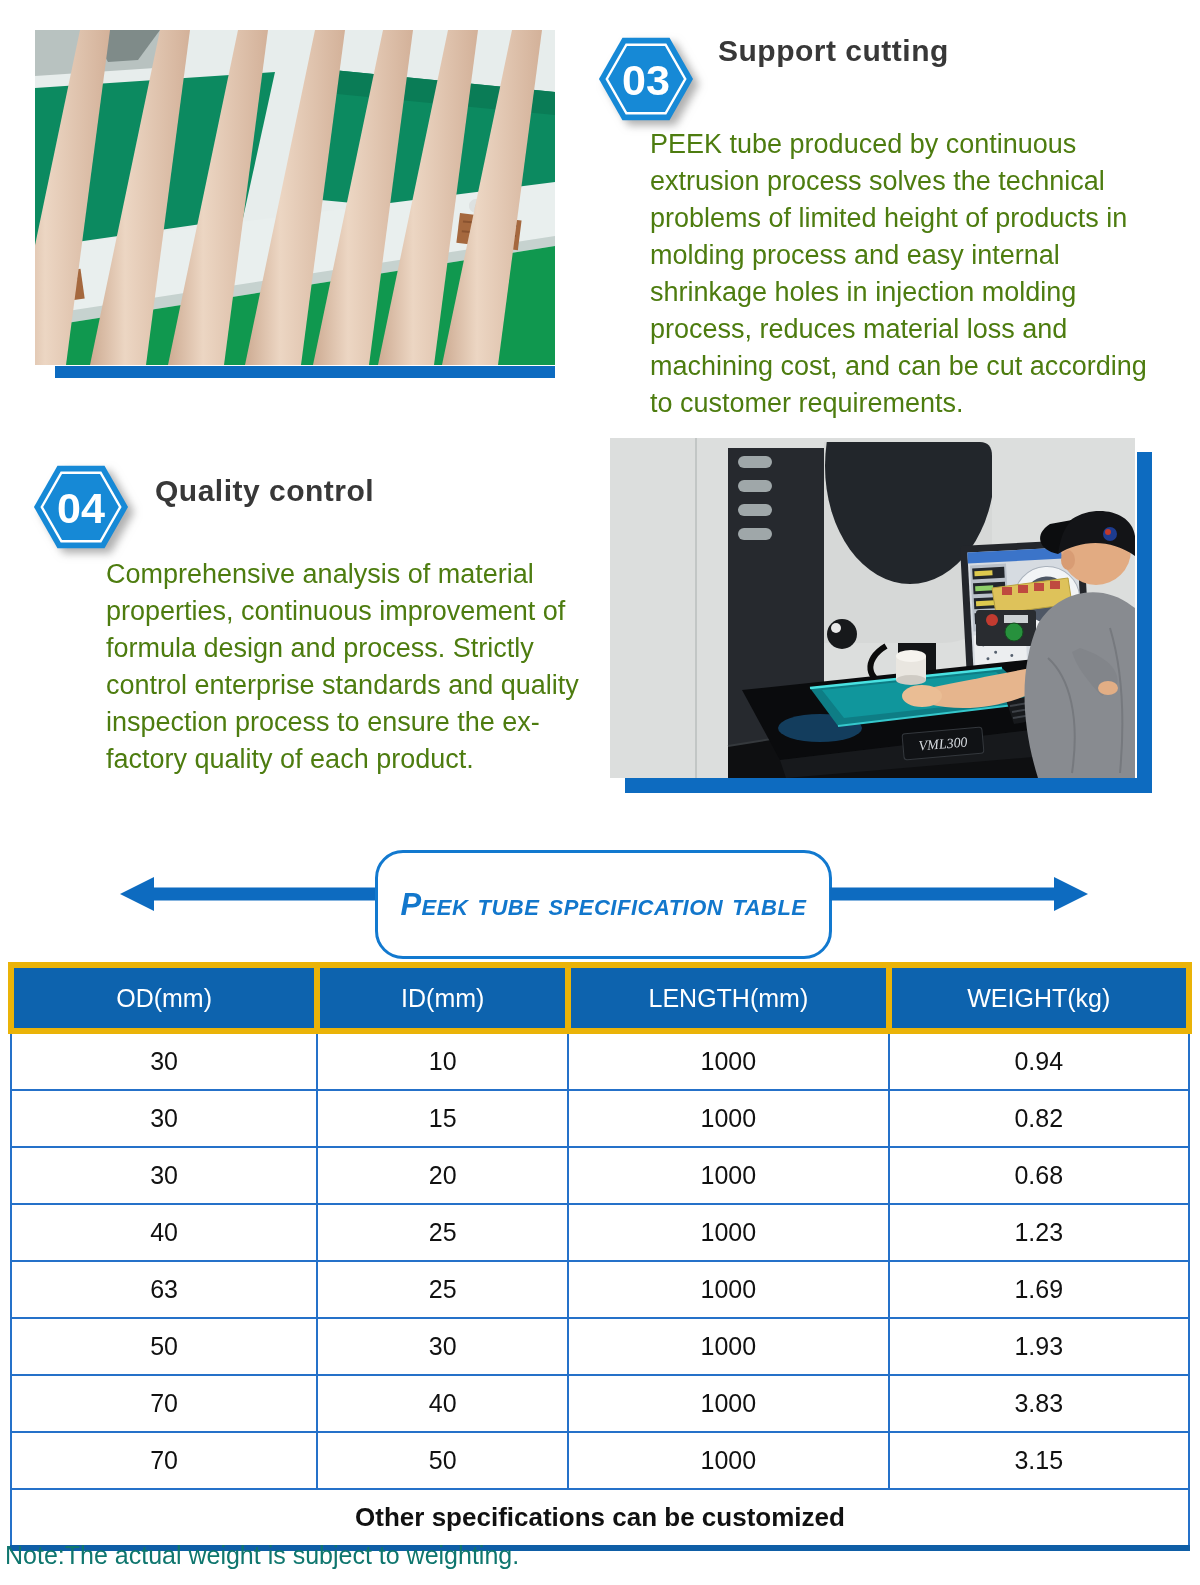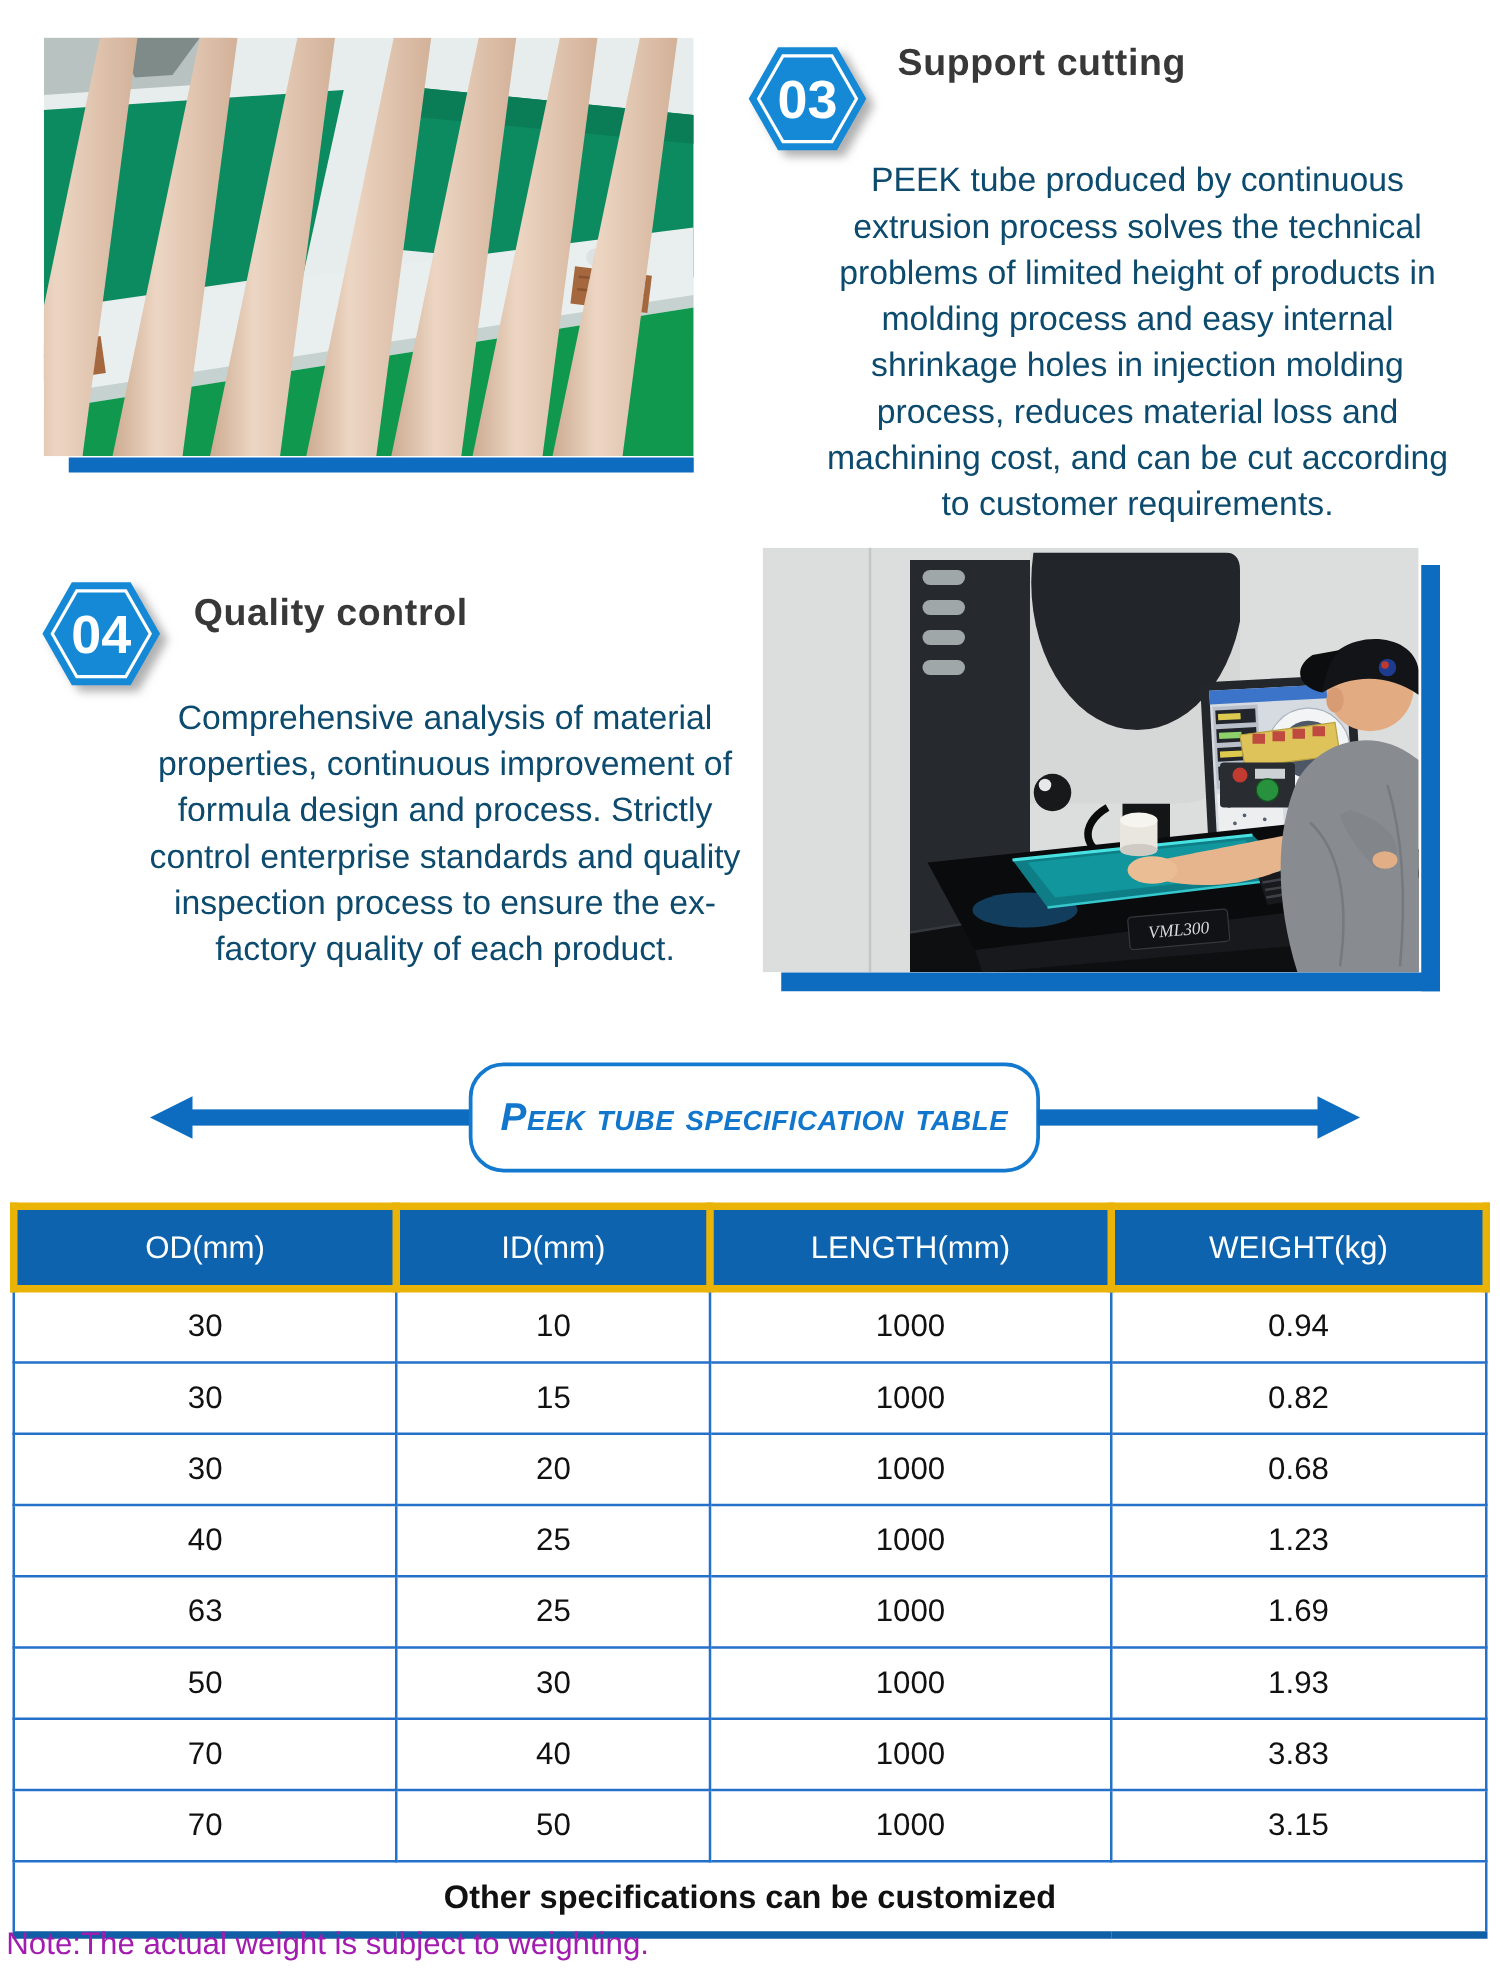--- a/index.html
+++ b/index.html
@@ -19,50 +19,50 @@
   .bar-qc-bottom{left:625px; top:778px; width:527px; height:15px;}
   
   .badge{position:absolute; width:98px; height:98px;}
   .badge svg{display:block; width:100%; height:100%; filter:drop-shadow(6px 5px 4px rgba(110,110,110,.55));}
   .badge-03{left:597px; top:30px;}
   .badge-04{left:32px; top:458px;}
   
   .sec-title{position:absolute; margin:0; font-size:30px; font-weight:700; color:#383838; letter-spacing:.5px;}
   .title-03{left:718px; top:34px;}
   .title-04{left:155px; top:474px;}
-  .sec-body{position:absolute; margin:0; font-size:27px; line-height:37px; color:#0c4a6e;text-align:center;}
+  .sec-body{position:absolute; margin:0; font-size:27px; line-height:37px; color:#4d7c0f;}
   .body-03{left:650px; top:126px; width:520px;}
   .body-04{left:106px; top:556px; width:500px;}
   
   .arrow{position:absolute; width:260px; height:40px;}
   .arrow-left{left:118px; top:874px;}
   .arrow-right{left:830px; top:874px;}
   .pill{
-    position:absolute; left:375px; top:850px; width:457px; height:88px;
+    position:absolute; left:375px; top:850px; width:457px; height:109px;
     background:#fff; border:3px solid #1279cf; border-radius:28px;
     display:flex; align-items:center; justify-content:center; box-sizing:border-box;
   }
   .pill span{
     font-variant:small-caps; font-style:italic; font-weight:700;
     font-size:31px; color:#1277cc; letter-spacing:.5px; white-space:nowrap;
   }
   
   .spec-table{
     position:absolute; left:8px; top:962px; width:1184px;
     border-collapse:collapse; table-layout:fixed; text-align:center;
   }
   .spec-table th{
     background:#0d63ae; color:#fff; font-weight:400; font-size:25px;
     height:58px; border:6px solid #eab308;
   }
   .spec-table td{
     font-size:25px; color:#111; height:53px; border:2px solid #2571c9; background:#fff;
   }
   .spec-table tfoot td{font-weight:700; font-size:26px; border-bottom:6px solid #0f5ea6;}
-  .note{position:absolute; left:5px; top:1541px; font-size:25px; color:#a21caf;}
+  .note{position:absolute; left:5px; top:1541px; font-size:25px; color:#0f766e;}
 </style>
 </head>
 <body>
 
 <div class="page">
 
   <div class="photo photo-tubes">
     <svg viewBox="0 0 520 335" preserveAspectRatio="none">
       <defs>
         <linearGradient id="tg" x1="0" y1="0" x2="1" y2="0">

